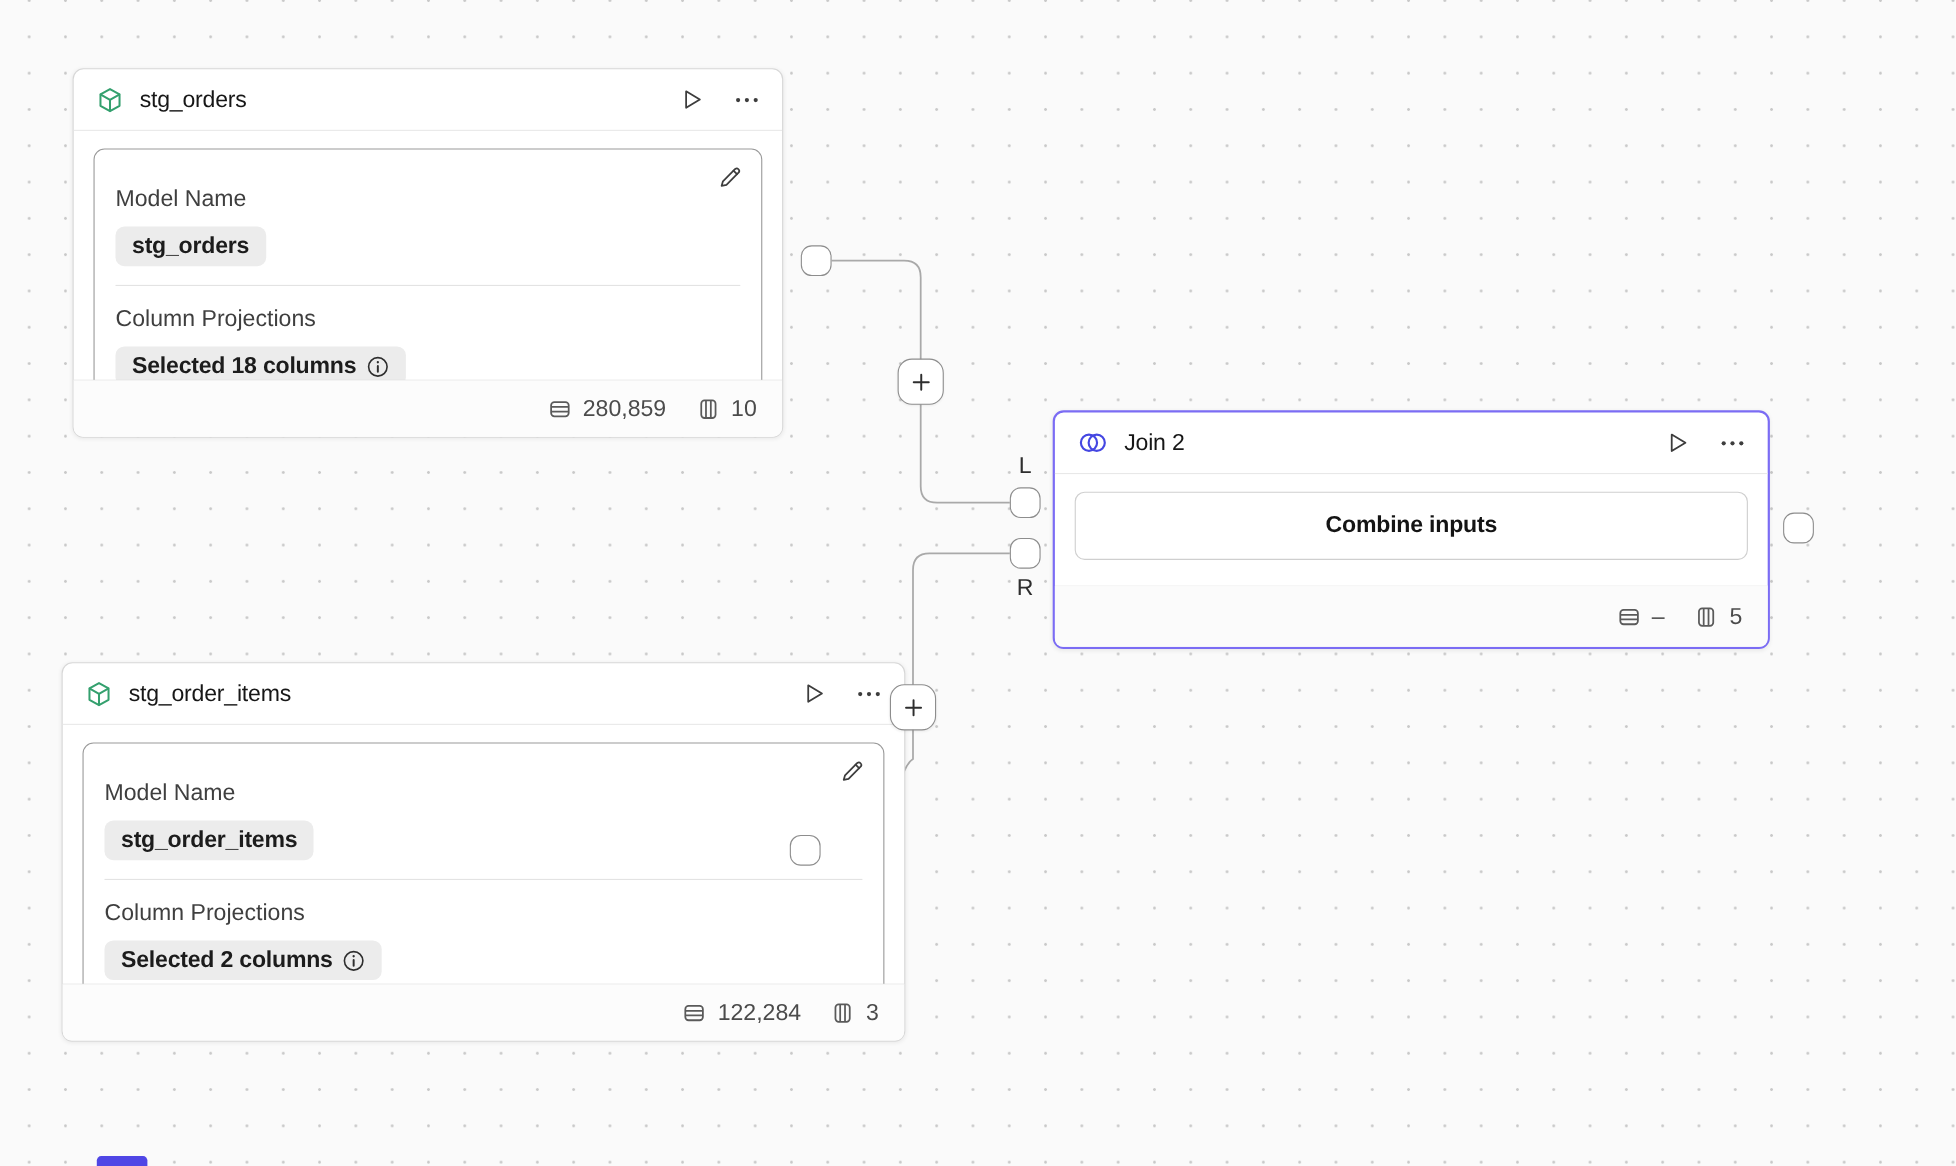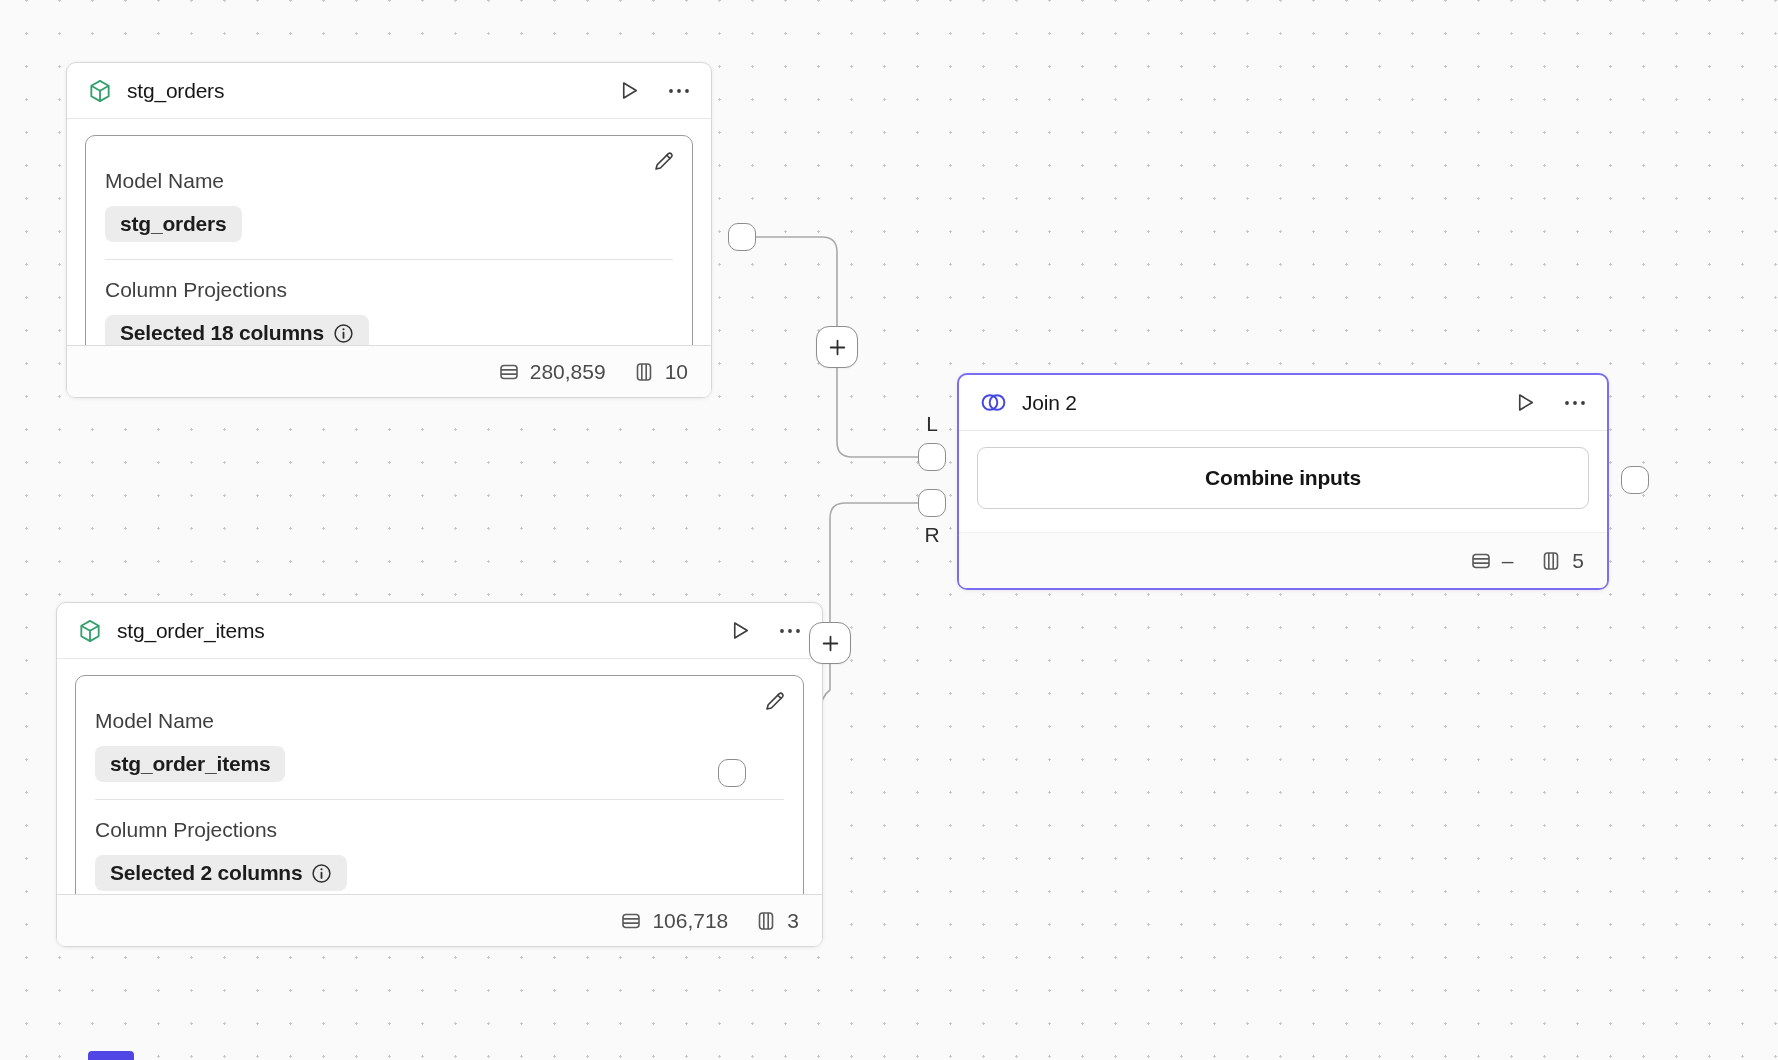--- a/index.html
+++ b/index.html
@@ -255,21 +255,21 @@
     </div>
 
     <div class="node-footer">
       <span class="stat">
         <span style="display:flex">
           <svg width="22" height="22" viewBox="0 0 22 22" fill="none" stroke="#5a5a5a" stroke-width="1.6">
             <rect x="3" y="4.5" width="16" height="13" rx="3"></rect>
             <path d="M3 8.9 H19 M3 13.1 H19"></path>
           </svg>
         </span>
-        <span>106,718</span>
+        <span>122,284</span>
       </span>
       <span class="stat">
         <span style="display:flex">
           <svg width="22" height="22" viewBox="0 0 22 22" fill="none" stroke="#5a5a5a" stroke-width="1.6">
             <rect x="4.5" y="3" width="13" height="16" rx="3"></rect>
             <path d="M8.8 3 V19 M13.2 3 V19"></path>
           </svg>
         </span>
         <span>3</span>
       </span>

